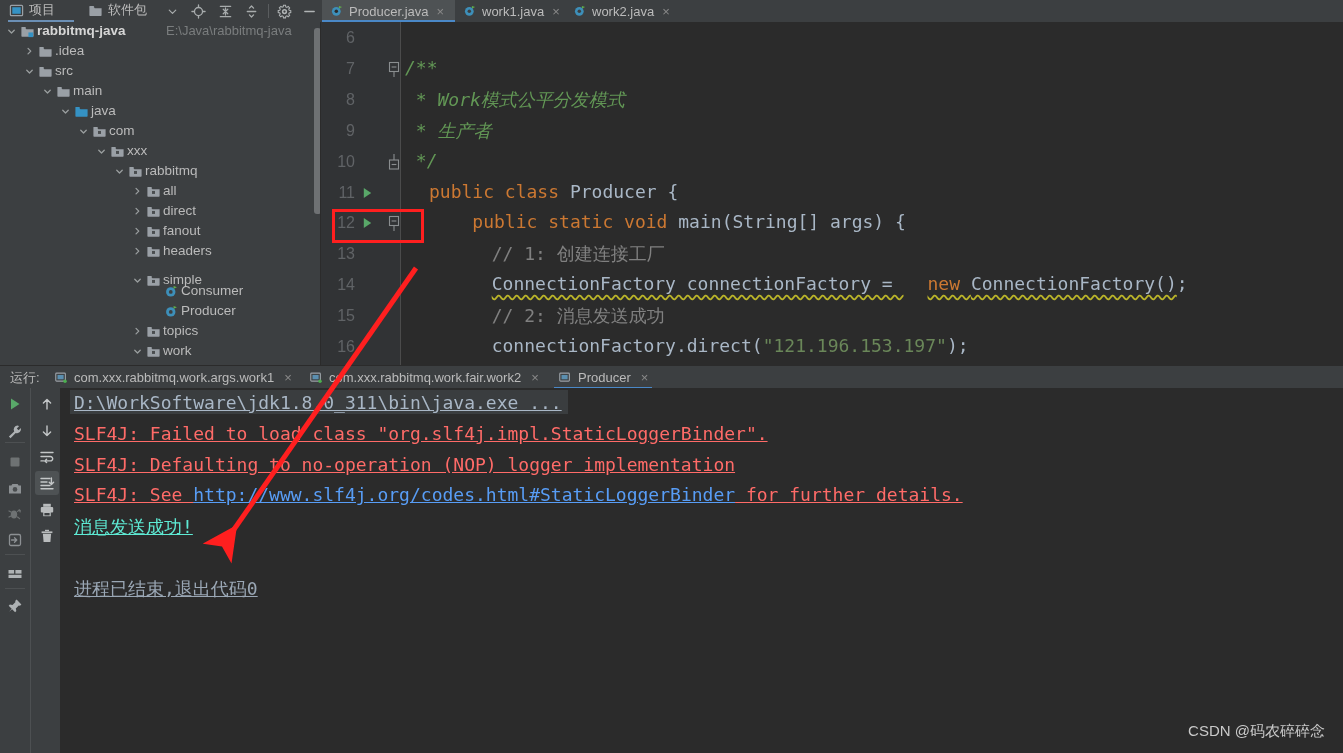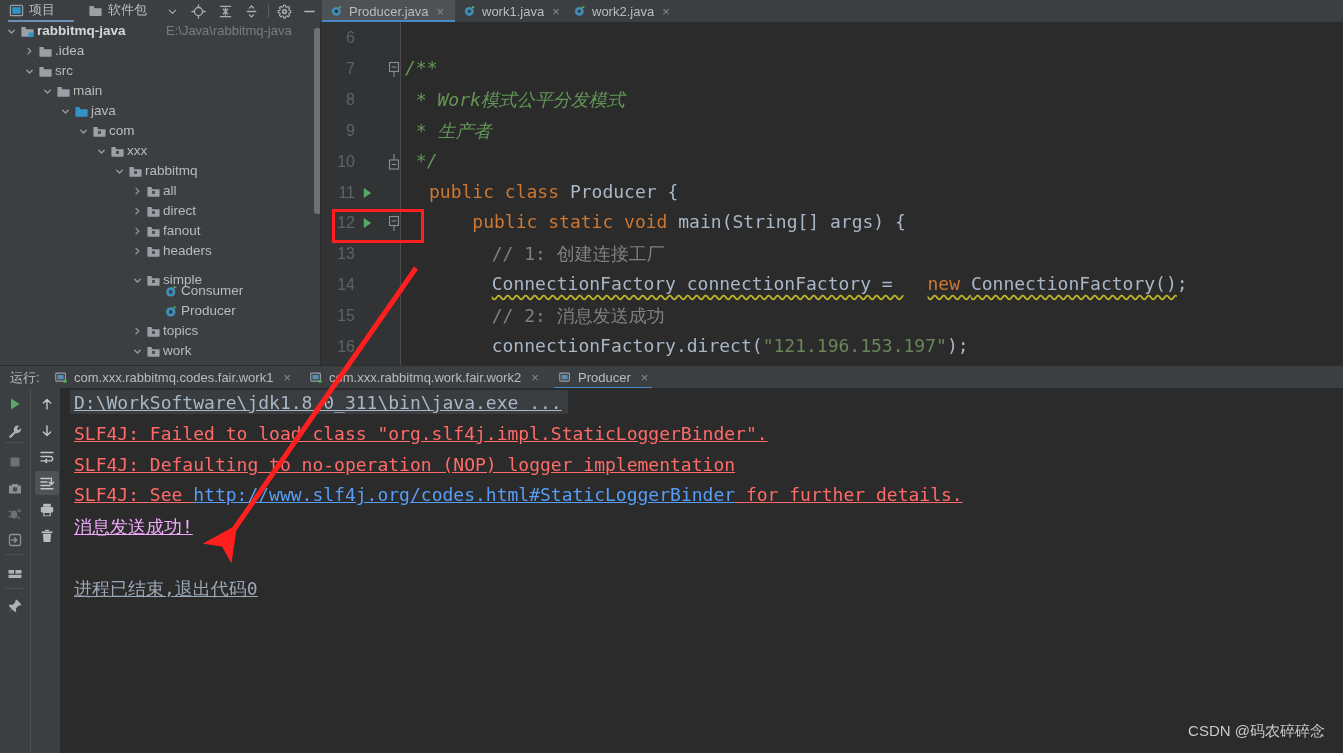--- a/index.html
+++ b/index.html
@@ -64,21 +64,21 @@
   .rtab.active:after{content:"";position:absolute;left:-4px;bottom:0;width:calc(100% + 8px);height:2px;background:#4a88c7;}
   #run-tools-a{position:absolute;left:0;top:23px;width:30px;height:365px;background:#3c3f41;}
   #run-tools-b{position:absolute;left:30px;top:23px;width:30px;height:365px;background:#3c3f41;border-left:1px solid #4d5052;box-sizing:border-box;}
   .tool{position:absolute;left:3px;width:24px;height:24px;display:flex;align-items:center;justify-content:center;}
   .tool.sel{background:#4e5254;border-radius:3px;}
   .tdiv{position:absolute;left:5px;width:20px;height:1px;background:#4d5052;}
   #console{position:absolute;left:60px;top:23px;width:1283px;height:365px;background:#2b2b2b;overflow:hidden;}
   .coline{position:absolute;left:14px;white-space:pre;font-size:18px;text-decoration:underline;}
   .co-gray{color:#a9b7c6;}
   .co-red{color:#ff6b68;}
-  .co-white{color:#f0abfc;}
+  .co-white{color:#5eead4;}
   .co-exit{color:#9aa7b5;}
   .co-link{color:#589df6;text-decoration:underline;}
   #cmdline-bg{position:absolute;left:10px;top:2px;width:498px;height:24px;background:#3a3d3f;}
   #watermark{position:absolute;right:18px;bottom:12px;color:#c9c9c9;font-size:15px;}
 </style>
 </head>
 <body>
 
 <div id="topbar">
   <div id="sidebar-toolbar">
@@ -492,21 +492,21 @@
   <div id="run-tabbar">
     <span id="run-label">运行:</span>
     <div class="rtab" style="left:54px;">
       <span class="tb-ico">
         <svg width="14" height="14" viewBox="0 0 16 16">
             <rect x="2" y="2.5" width="11" height="9" rx="1" fill="none" stroke="#9aa0a6" stroke-width="1.3"></rect>
             <rect x="4" y="4.5" width="7" height="5" fill="#5b8fb0"></rect>
             <circle cx="12.6" cy="11.6" r="2" fill="#4caf50"></circle>
           </svg>
       </span>
-      <span>com.xxx.rabbitmq.codes.fair.work1</span>
+      <span>com.xxx.rabbitmq.work.args.work1</span>
       <span class="cls">×</span>
     </div>
     <div class="rtab" style="left:309px;">
       <span class="tb-ico">
         <svg width="14" height="14" viewBox="0 0 16 16">
             <rect x="2" y="2.5" width="11" height="9" rx="1" fill="none" stroke="#9aa0a6" stroke-width="1.3"></rect>
             <rect x="4" y="4.5" width="7" height="5" fill="#5b8fb0"></rect>
             <circle cx="12.6" cy="11.6" r="2" fill="#4caf50"></circle>
           </svg>
       </span>

